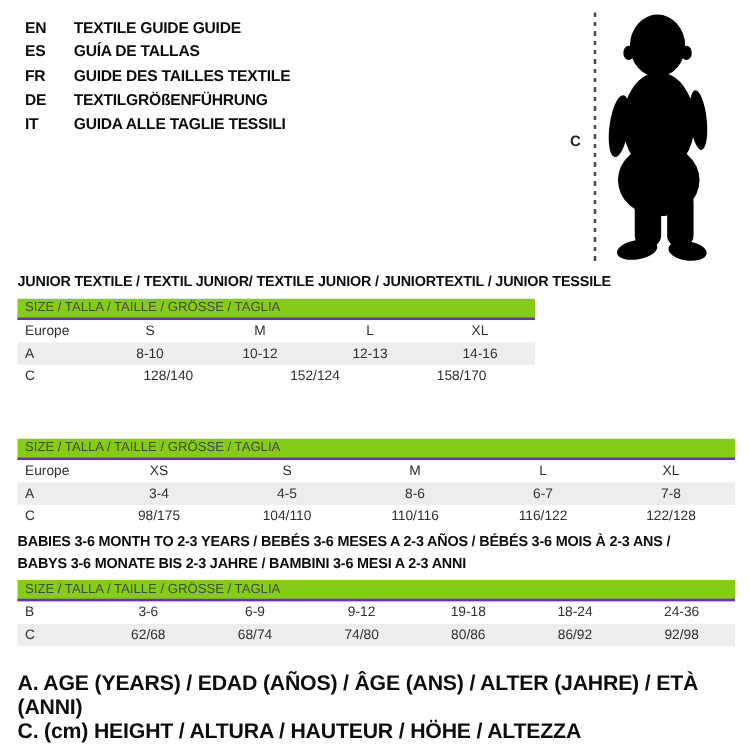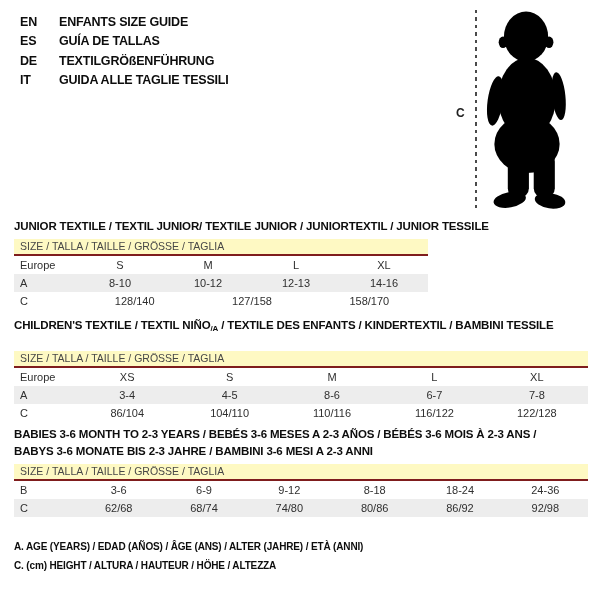--- a/index.html
+++ b/index.html
@@ -20,47 +20,51 @@
   
   .section-title{position:absolute;left:14px;font-weight:bold;font-size:11.5px;
     letter-spacing:-0.15px;color:#0d0d0d;white-space:nowrap;}
   #title-junior{top:220px;}
   #title-children{top:319px;}
   #title-babies{top:426px;line-height:16.5px;}
   .sub{font-size:8px;vertical-align:-2px;}
 
   
   .size-table{position:absolute;left:14px;font-size:11px;color:#2f2f2f;}
-  .st-header{height:15px;line-height:15px;background:#fef9c3;border-bottom:2px solid #7f1d1d;
+  .st-header{height:15px;line-height:15px;background:#84cc16;border-bottom:2px solid #6d28d9;
     padding-left:6px;color:#474747;font-size:10.5px;}
   .st-row{display:flex;height:18px;line-height:18px;}
   .st-label{width:62px;padding-left:6px;box-sizing:border-box;text-align:left;}
   .st-cell{flex:1;text-align:center;}
   .stripe{background:#ededed;}
   #table-junior{top:239px;width:414px;}
   #table-children{top:351px;width:574px;}
   #table-babies{top:464px;width:574px;}
 
   
-  #notes{position:absolute;left:14px;top:537px;font-weight:bold;font-size:10px;
+  #notes{position:absolute;left:14px;top:537px;font-weight:bold;font-size:17px;
     line-height:19.2px;letter-spacing:-0.15px;color:#0d0d0d;}
 </style>
 </head>
 <body>
 
 <div id="page">
 
   <div id="lang-block">
     <div class="lang-row">
       <span class="lang-code">EN</span>
-      <span class="lang-text">ENFANTS SIZE GUIDE</span>
+      <span class="lang-text">TEXTILE GUIDE GUIDE</span>
     </div>
     <div class="lang-row">
       <span class="lang-code">ES</span>
       <span class="lang-text">GUÍA DE TALLAS</span>
+    </div>
+    <div class="lang-row">
+      <span class="lang-code">FR</span>
+      <span class="lang-text">GUIDE DES TAILLES TEXTILE</span>
     </div>
     <div class="lang-row">
       <span class="lang-code">DE</span>
       <span class="lang-text">TEXTILGRÖßENFÜHRUNG</span>
     </div>
     <div class="lang-row">
       <span class="lang-code">IT</span>
       <span class="lang-text">GUIDA ALLE TAGLIE TESSILI</span>
     </div>
   </div>
@@ -96,66 +100,65 @@
     <div class="st-row stripe">
       <span class="st-label">A</span>
       <span class="st-cell">8-10</span>
       <span class="st-cell">10-12</span>
       <span class="st-cell">12-13</span>
       <span class="st-cell">14-16</span>
     </div>
     <div class="st-row">
       <span class="st-label">C</span>
       <span class="st-cell">128/140</span>
-      <span class="st-cell">127/158</span>
+      <span class="st-cell">152/124</span>
       <span class="st-cell">158/170</span>
     </div>
   </div>
 
-  <div class="section-title" id="title-children"><span>CHILDREN'S TEXTILE / TEXTIL NIÑO</span><sub class="sub">/A</sub><span> / TEXTILE DES ENFANTS / KINDERTEXTIL / BAMBINI TESSILE</span></div>
   <div class="size-table" id="table-children">
     <div class="st-header">SIZE / TALLA / TAILLE / GRÖSSE / TAGLIA</div>
     <div class="st-row">
       <span class="st-label">Europe</span>
       <span class="st-cell">XS</span>
       <span class="st-cell">S</span>
       <span class="st-cell">M</span>
       <span class="st-cell">L</span>
       <span class="st-cell">XL</span>
     </div>
     <div class="st-row stripe">
       <span class="st-label">A</span>
       <span class="st-cell">3-4</span>
       <span class="st-cell">4-5</span>
       <span class="st-cell">8-6</span>
       <span class="st-cell">6-7</span>
       <span class="st-cell">7-8</span>
     </div>
     <div class="st-row">
       <span class="st-label">C</span>
-      <span class="st-cell">86/104</span>
+      <span class="st-cell">98/175</span>
       <span class="st-cell">104/110</span>
       <span class="st-cell">110/116</span>
       <span class="st-cell">116/122</span>
       <span class="st-cell">122/128</span>
     </div>
   </div>
 
   <div class="section-title" id="title-babies">
     <div>BABIES 3-6 MONTH TO 2-3 YEARS / BEBÉS 3-6 MESES A 2-3 AÑOS / BÉBÉS 3-6 MOIS À 2-3 ANS /</div>
     <div>BABYS 3-6 MONATE BIS 2-3 JAHRE / BAMBINI 3-6 MESI A 2-3 ANNI</div>
   </div>
   <div class="size-table" id="table-babies">
     <div class="st-header">SIZE / TALLA / TAILLE / GRÖSSE / TAGLIA</div>
     <div class="st-row">
       <span class="st-label">B</span>
       <span class="st-cell">3-6</span>
       <span class="st-cell">6-9</span>
       <span class="st-cell">9-12</span>
-      <span class="st-cell">8-18</span>
+      <span class="st-cell">19-18</span>
       <span class="st-cell">18-24</span>
       <span class="st-cell">24-36</span>
     </div>
     <div class="st-row stripe">
       <span class="st-label">C</span>
       <span class="st-cell">62/68</span>
       <span class="st-cell">68/74</span>
       <span class="st-cell">74/80</span>
       <span class="st-cell">80/86</span>
       <span class="st-cell">86/92</span>

